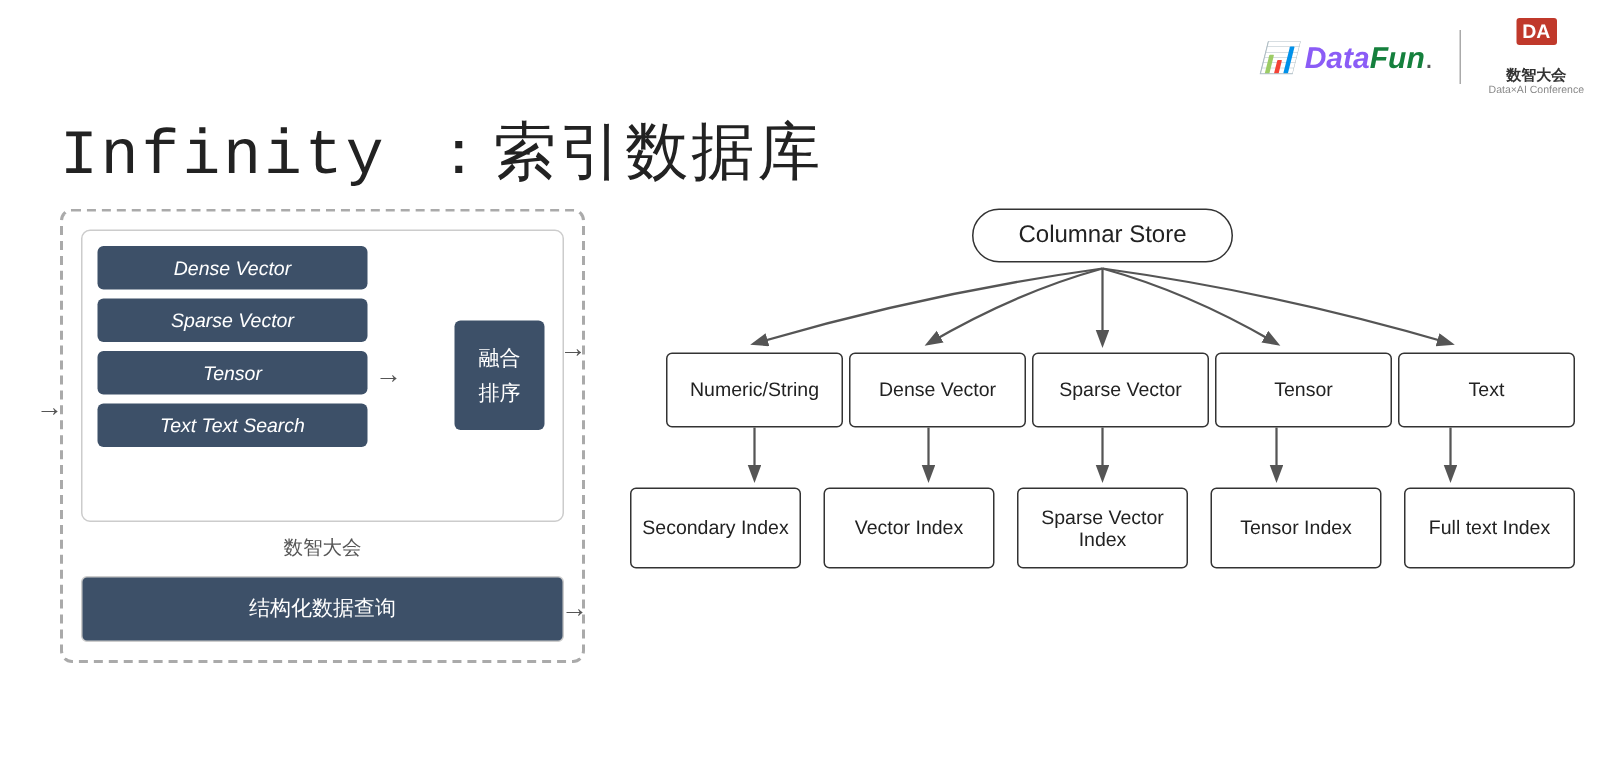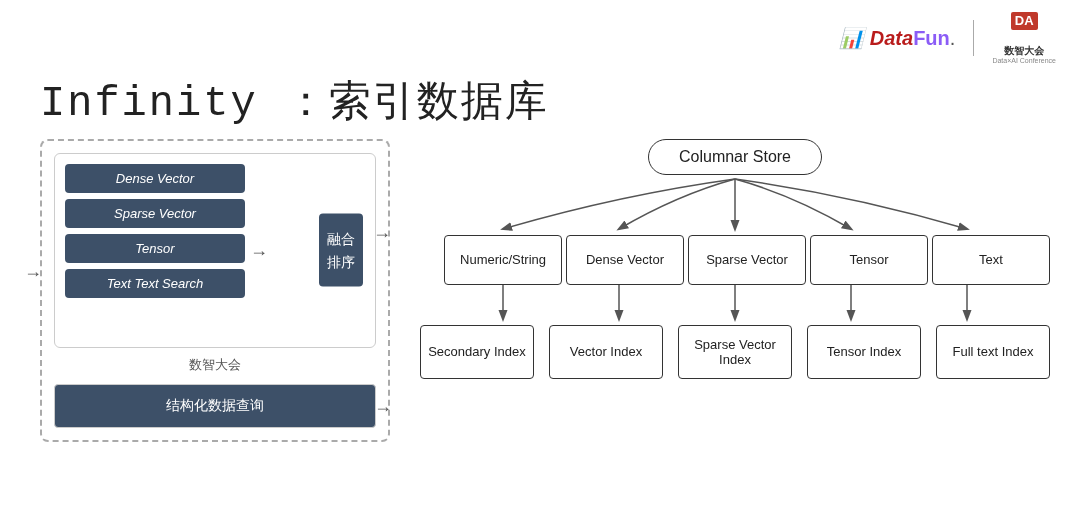--- a/index.html
+++ b/index.html
@@ -136,21 +136,21 @@
     }
 
     .fusion-box {
       position: absolute;
       right: 12px;
       top: 50%;
       transform: translateY(-50%);
       background: #3d5068;
       color: white;
       border-radius: 4px;
-      width: 44px;
+      width: 60px;
       padding: 14px 8px;
       text-align: center;
       font-size: 14px;
       line-height: 1.6;
     }
 
     .arrow-right-to-fusion {
       position: absolute;
       left: 195px;
       top: 50%;
@@ -264,21 +264,21 @@
 
   </style>
 </head>
 <body>
 
 <div class="header">
   <div></div>
   <div class="logo-area">
     <div class="datafun-logo">
       <span style="color:#1a1a2e; font-style:italic;">📊</span>
-      <span class="data" style="font-style:italic; color:#b91c1c;">Data</span><span class="fun" style="color:#8b5cf6;">Fun</span><span style="color:#555; font-weight:normal;">.</span>
+      <span class="data" style="font-style:italic; color:#8b5cf6;">Data</span><span class="fun" style="font-style:italic; color:#15803d;">Fun</span><span style="color:#555; font-weight:normal;">.</span>
     </div>
     <div class="divider-v"></div>
     <div class="da-logo">
       <div class="da-badge">DA</div>
       <div style="font-size:10px; color:#333; font-weight:bold;">数智大会</div>
       <div style="font-size:7px; color:#888;">Data×AI Conference</div>
     </div>
   </div>
 </div>
 

